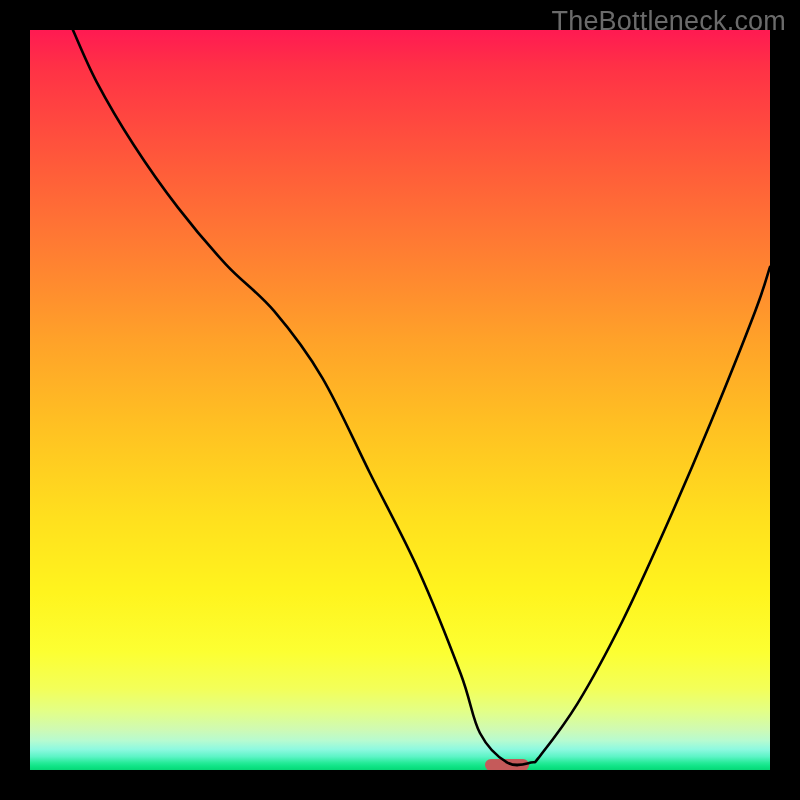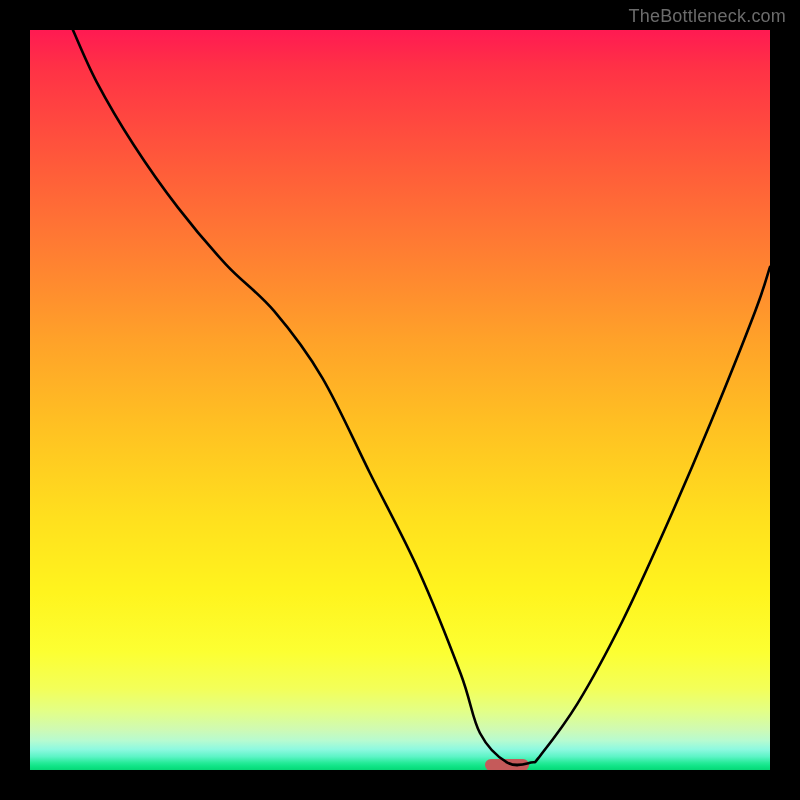--- a/index.html
+++ b/index.html
@@ -65,21 +65,21 @@
     left: 0;
     top: 0;
     width: 740px;
     height: 740px;
   }
   .watermark {
     position: absolute;
     top: 6px;
     right: 14px;
     color: #6b6b6b;
-    font-size: 18px;
+    font-size: 27px;
     font-weight: 500;
     letter-spacing: 0.2px;
   }
 </style>
 </head>
 <body>
 
 <div class="frame">
   <div class="watermark">TheBottleneck.com</div>
   <div class="plot">

